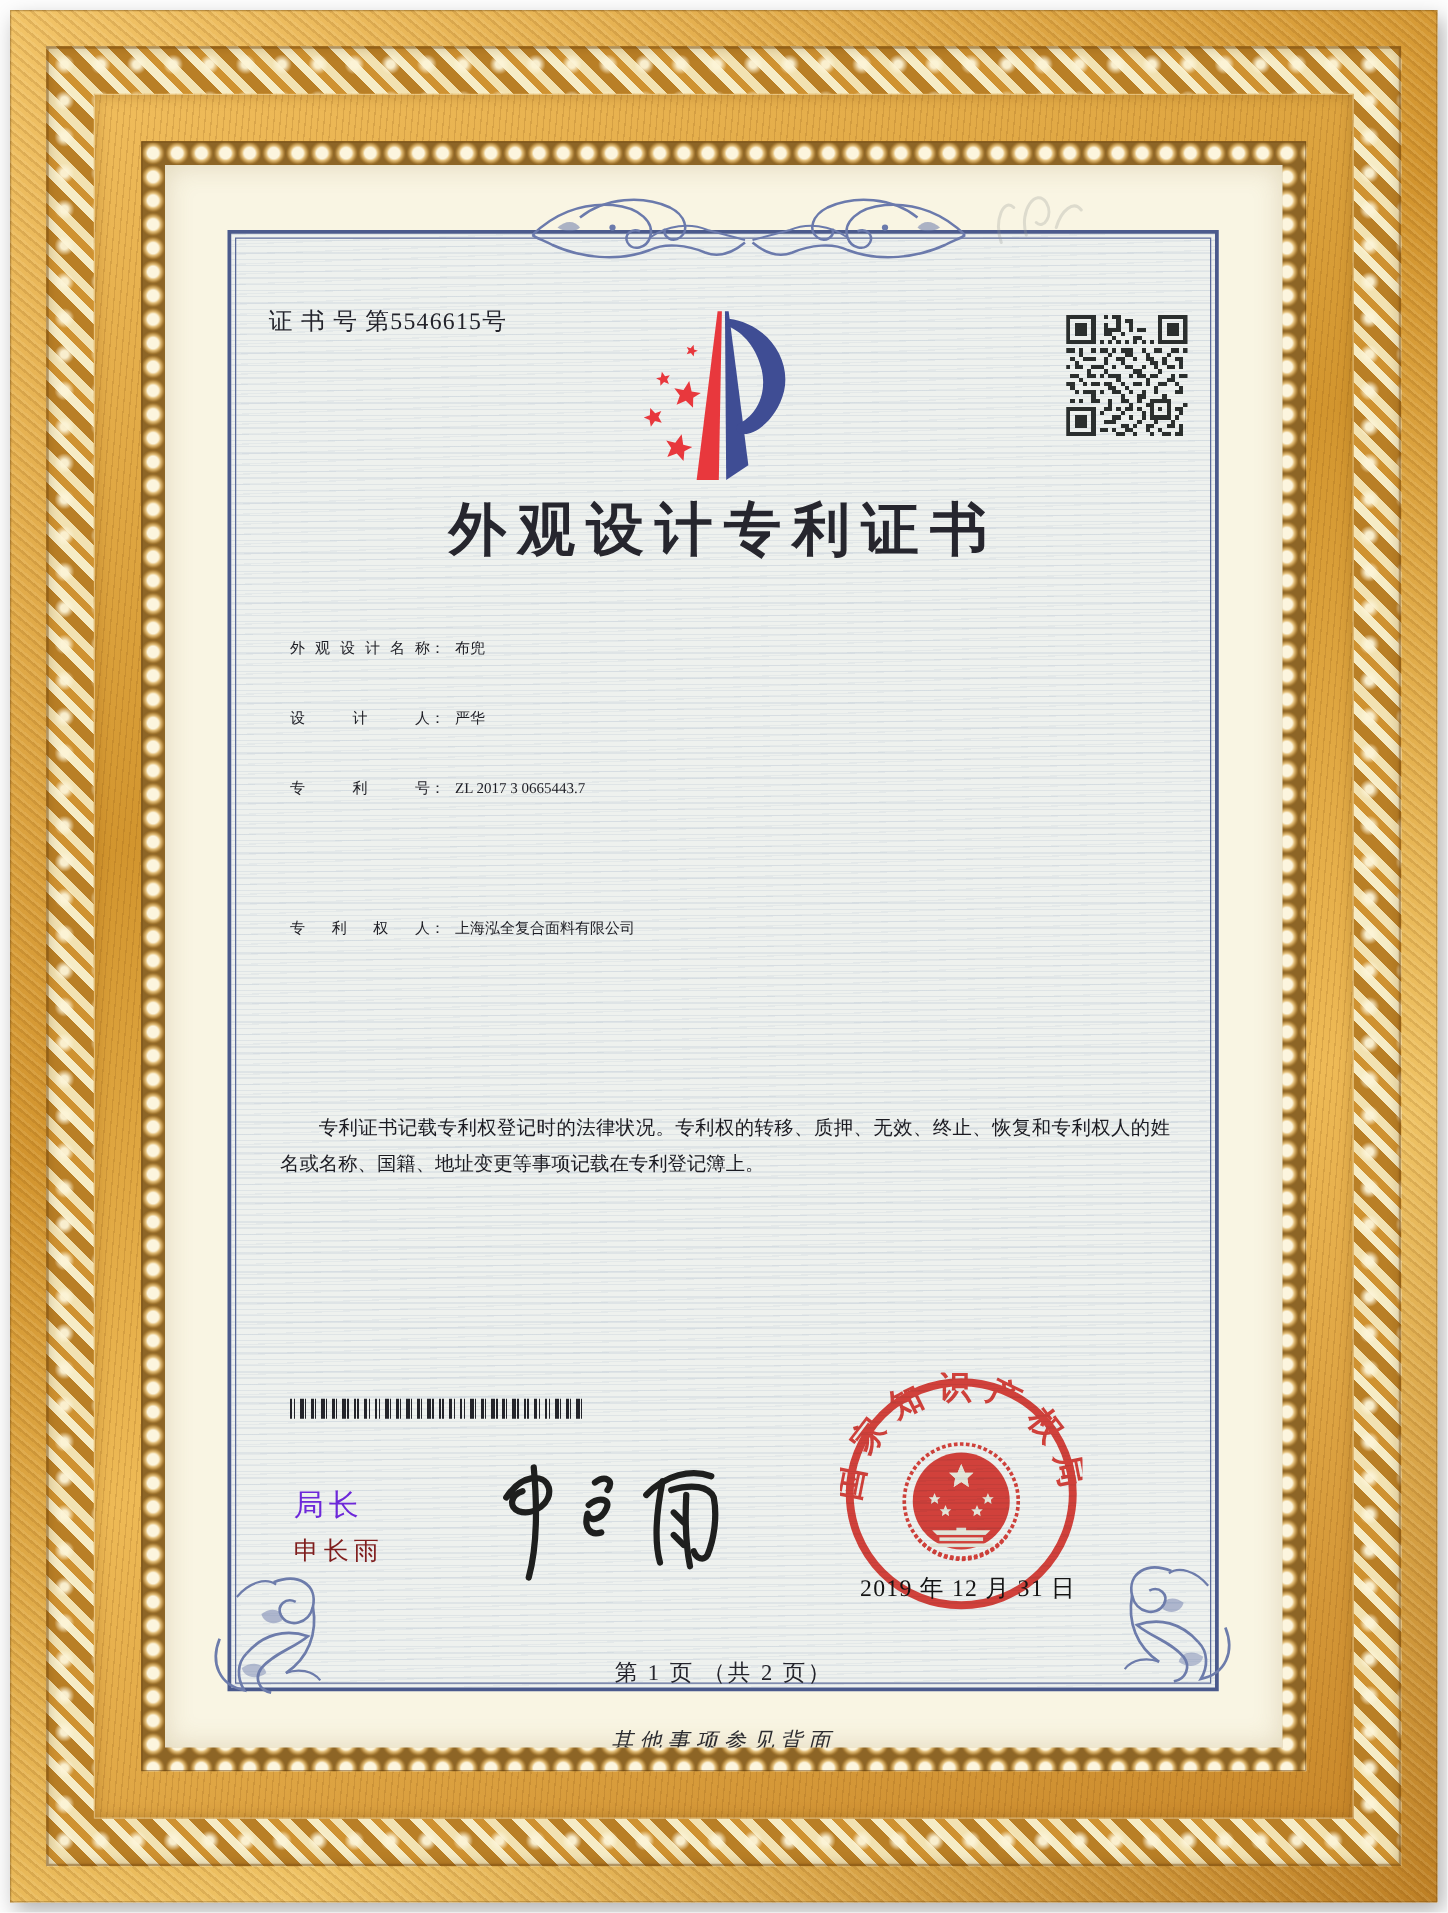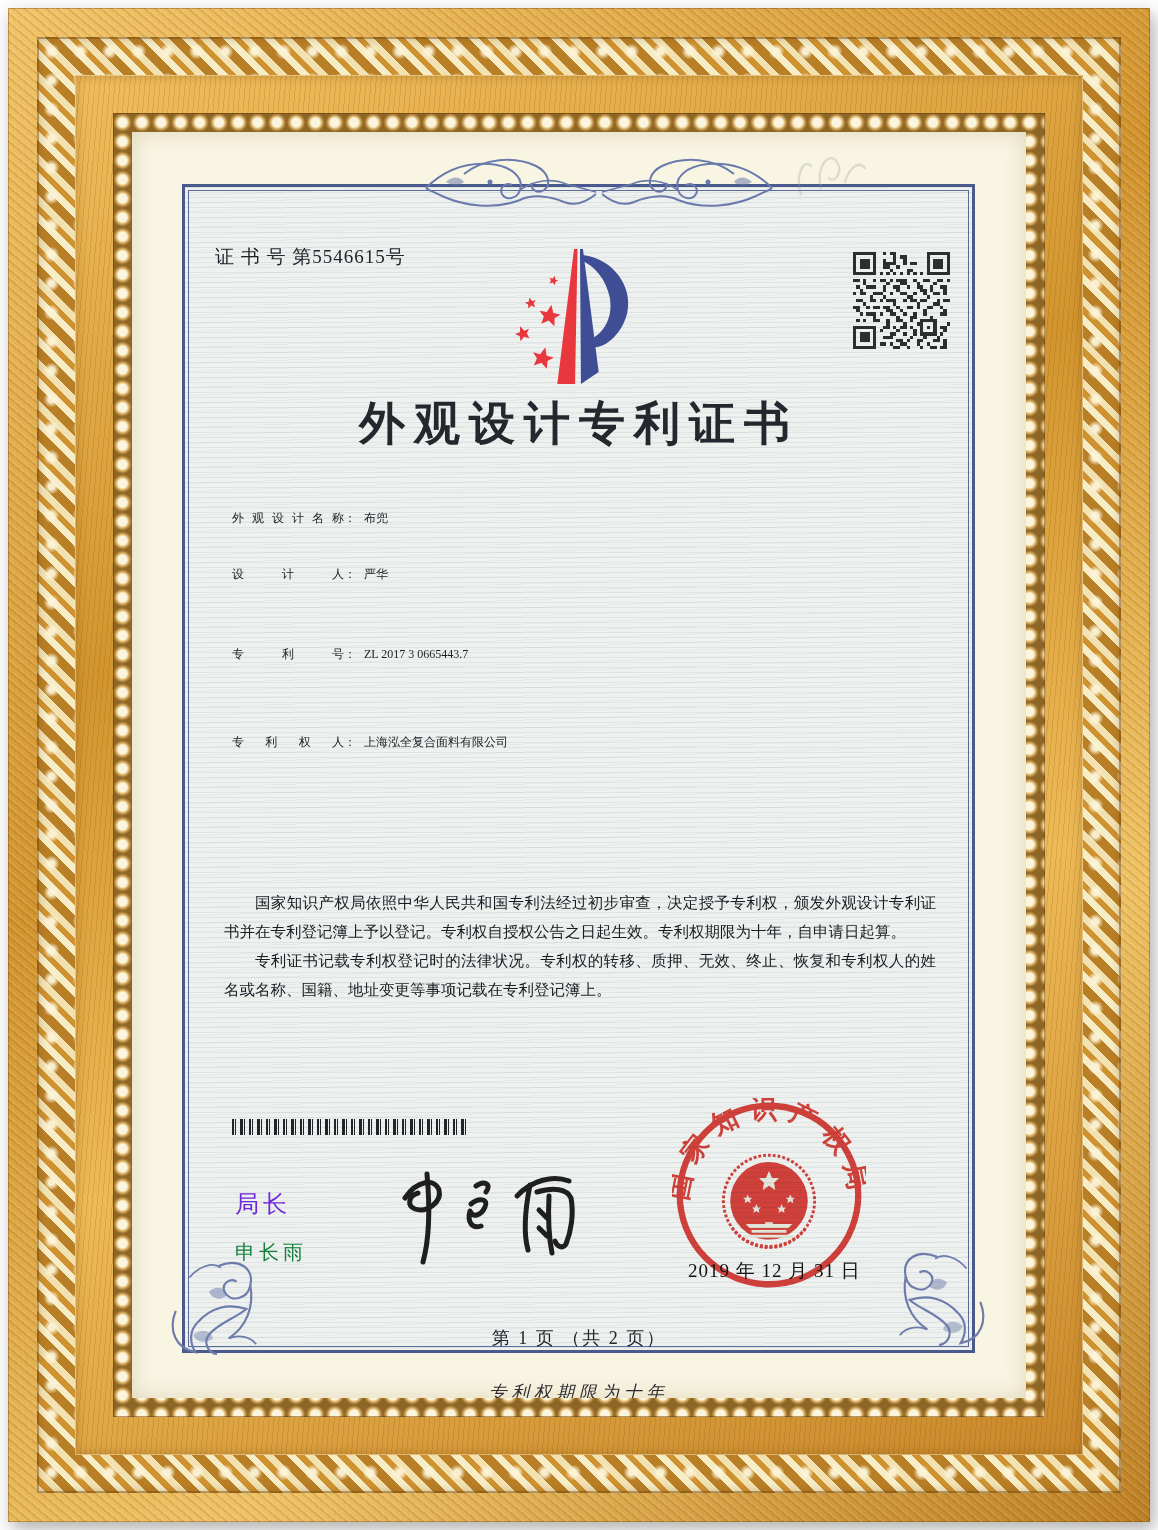--- a/index.html
+++ b/index.html
@@ -56,21 +56,21 @@
   .grant-no-group{position:absolute;left:246px;top:0;}
 
   .paragraphs{left:92px;top:756px;width:712px;font-size:15.5px;line-height:29px;
     color:#1b1b22;text-align:justify;}
   .paragraphs p{margin:0;text-indent:2em;}
 
   .barcode{left:100px;top:987px;width:235px;height:16px;
     background:repeating-linear-gradient(90deg,#23242a 0 2px,transparent 2px 3px,#23242a 3px 4px,transparent 4px 8px,#23242a 8px 11px,transparent 11px 12px,#23242a 12px 13px,transparent 13px 17px);}
 
   .director-title{left:103px;top:1056px;font-size:24px;color:#6d28d9;letter-spacing:4px;font-family:"Liberation Sans","DejaVu Sans",sans-serif;}
-  .director-name{left:103px;top:1095px;font-size:20px;color:#15803d;letter-spacing:4px;font-family:"Liberation Sans","DejaVu Sans",sans-serif;margin-top:12px;}
+  .director-name{left:103px;top:1095px;font-size:20px;color:#7f1d1d;letter-spacing:4px;font-family:"Liberation Sans","DejaVu Sans",sans-serif;}
 
   .signature{left:245px;top:1020px;}
   .seal{left:540px;top:966px;mix-blend-mode:multiply;opacity:.92;}
   .seal-date{left:556px;top:1126px;width:190px;font-size:19px;color:#141414;letter-spacing:1px;}
 
   .page-footer{left:0;right:0;top:1194px;text-align:center;font-size:18px;color:#23232b;letter-spacing:2px;}
   .back-note{left:0;right:0;top:1248px;text-align:center;font-size:17.5px;color:#2c2c30;letter-spacing:5px;font-style:italic;}
 
   .ornament-top{left:292px;top:20px;}
   .corner-bl{left:28px;top:1116px;}
@@ -166,29 +166,28 @@
             </svg>
 
             <div class="abs title">外观设计专利证书</div>
 
             <div class="abs field-row" style="top:378px">
               <span class="flabel">外观设计名称</span><span class="fcolon">：</span><span class="fvalue">布兜</span>
             </div>
             <div class="abs field-row" style="top:434px">
               <span class="flabel">设计人</span><span class="fcolon">：</span><span class="fvalue">严华</span>
             </div>
-            <div class="abs field-row" style="top:514px">
+            <div class="abs field-row" style="top:490px">
               <span class="flabel">专利号</span><span class="fcolon">：</span><span class="fvalue">ZL 2017 3 0665443.7</span>
             </div>
             <div class="abs field-row" style="top:602px">
               <span class="flabel">专利权人</span><span class="fcolon">：</span><span class="fvalue">上海泓全复合面料有限公司</span>
             </div>
 
             <div class="abs paragraphs">
-              <p>国家知识产权局依照中华人民共和国专利法经过初步审查，决定授予专利权，颁发外观设计专利证书并在专利登记簿上予以登记。专利权自授权公告之日起生效。专利权期限为十年，自申请日起算。</p>
               <p>专利证书记载专利权登记时的法律状况。专利权的转移、质押、无效、终止、恢复和专利权人的姓名或名称、国籍、地址变更等事项记载在专利登记簿上。</p>
             </div>
 
             <div class="abs barcode"></div>
 
             <div class="abs director-title">局长</div>
             <div class="abs director-name">申长雨</div>
 
             <svg class="abs signature" width="225" height="125" viewBox="0 0 225 125">
               <g fill="none" stroke="#1e1f1e" stroke-width="5" stroke-linecap="round" stroke-linejoin="round">
@@ -250,20 +249,20 @@
                 <path d="M38,76 C52,60 70,56 88,62 C76,72 60,76 50,88 C44,96 48,106 58,108"></path>
                 <path d="M92,38 C96,60 88,80 70,92"></path>
                 <path d="M30,30 C40,18 54,14 62,20" stroke-width="1.8"></path>
                 <path d="M70,92 C80,88 92,90 98,98" stroke-width="1.8"></path>
                 <path d="M50,44 C58,38 66,40 68,48 C62,54 52,52 50,44 Z" fill="#6d7cab" opacity=".5" stroke="none"></path>
                 <path d="M34,88 C42,82 52,84 54,92 C46,98 36,96 34,88 Z" fill="#6d7cab" opacity=".45" stroke="none"></path>
               </g>
             </svg>
 
             <div class="abs page-footer">第 1 页 （共 2 页）</div>
-            <div class="abs back-note">专利权期限为十年</div>
+            <div class="abs back-note">其他事项参见背面</div>
 
           </div>
         </div>
       </div>
     </div>
   </div>
 </div>
 
 </body></html>

